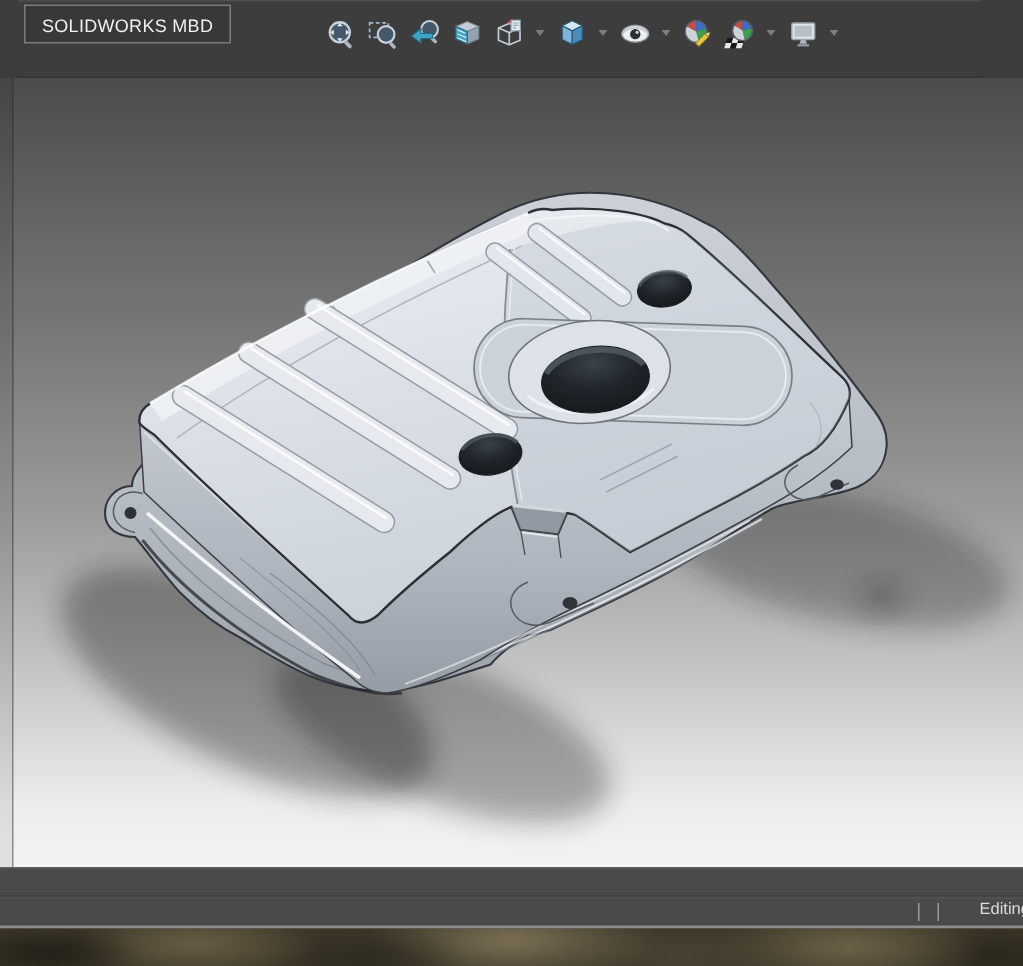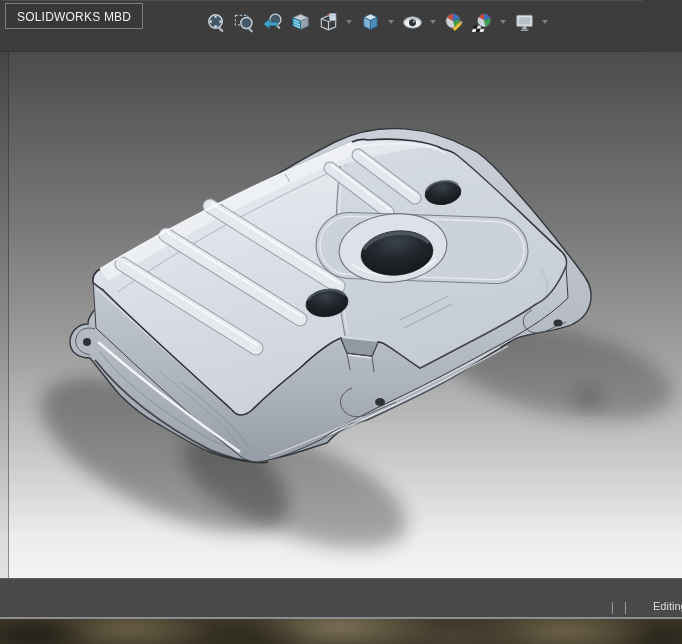--- a/index.html
+++ b/index.html
@@ -1,20 +1,20 @@
 <!DOCTYPE html>
 <html><head>
 <meta charset="utf-8">
 <style>
   html,body{margin:0;padding:0;background:#2b2b2b;}
   .screen{position:relative;width:682px;height:644px;overflow:hidden;
           font-family:"Liberation Sans",sans-serif;background:#3c3c3c;}
 
   
-  .topbar{position:absolute;left:1px;top:0;width:642px;height:52px;background:#3d3d3d;
+  .topbar{position:absolute;left:12px;top:0;width:642px;height:52px;background:#3d3d3d;
           border-top:1px solid #4e4e4e;border-bottom:1px solid #343434;box-sizing:border-box;}
   .apptab{position:absolute;left:4px;top:2px;height:26px;line-height:26px;
           padding:0 11px;background:#383838;border:1px solid #7d7d7d;
           color:#efefef;font-size:12px;letter-spacing:.2px;box-sizing:border-box;}
   .toolbar{position:absolute;left:203px;top:7px;height:28px;display:flex;align-items:center;gap:4px;}
   .tool{width:24px;height:26px;display:flex;align-items:center;justify-content:center;
         background:transparent;border:none;padding:0;cursor:default;}
   .caret{width:0;height:0;border-left:3.5px solid transparent;border-right:3.5px solid transparent;
          border-top:4px solid #8f969c;margin:0 2px;opacity:.75;}
 

